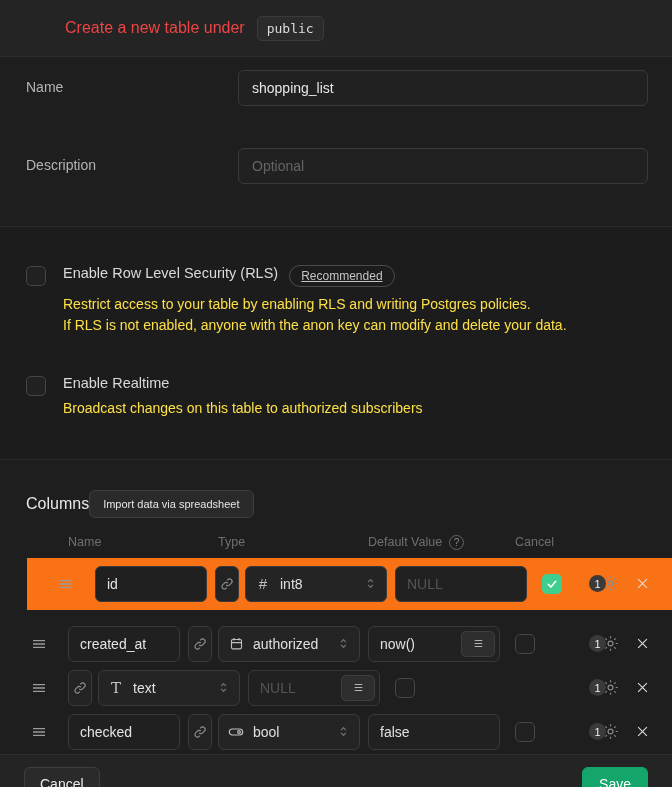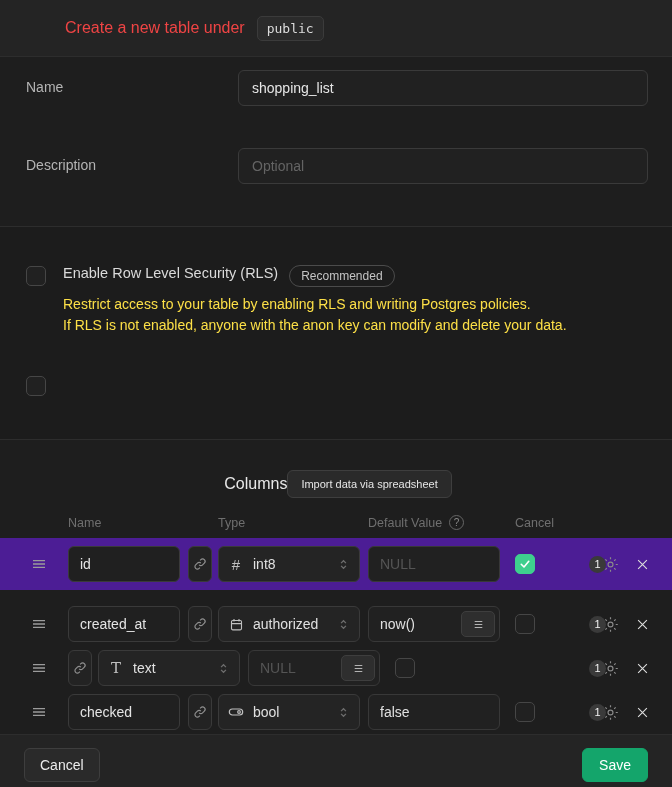--- a/index.html
+++ b/index.html
@@ -18,41 +18,41 @@
   .form-label { width:212px; padding-top:9px; font-size:14px; color:#b4b4b4; }
   .text-input { flex:1; height:36px; background:#212121; border:1px solid #3a3a3a; border-radius:6px; color:#e6e6e6; font-size:14px; padding:0 13px; outline:none; width:100%; }
   .text-input::placeholder { color:#646464; }
 
   
   .toggles-sec { flex:0 0 213px; padding:38px 24px 0 26px; border-bottom:1px solid #2d2d2d; background:#1c1c1c; }
   .toggle-block { display:flex; gap:17px; margin-bottom:40px; }
   .cbx { width:20px; height:20px; flex:0 0 20px; border:1px solid #464646; border-radius:5px; background:#212121; margin-top:1px; }
   .toggle-label-row { display:flex; gap:11px; }
   .toggle-label { font-size:14.5px; color:#dadada; }
-  .badge { border:1px solid #4b4b4b; border-radius:999px; padding:3px 11px; font-size:12px; color:#c4c4c4; white-space:nowrap; }
+  .badge { border:1px solid #4b4b4b; border-radius:999px; padding:3px 11px; font-size:12px; color:#c4c4c4; white-space:nowrap;text-decoration:underline; }
   .toggle-desc { margin-top:7px; font-size:14px; color:#fde047; line-height:1.47; }
 
   
   .columns-sec { flex:1; padding-top:30px; background:#1e1e1e; }
-  .columns-head { display:flex; justify-content:center; align-items:center; padding:0 22px 0 26px; }
+  .columns-head { display:flex; justify-content:flex-start; align-items:center; padding:0 22px 0 26px; }
   .columns-title { font-size:16px; color:#e8e8e8; }
   .import-btn { background:#2a2a2a; border:1px solid #3e3e3e; border-radius:6px; color:#e6e6e6; font-size:11px; padding:7px 13px; cursor:pointer; font-family:inherit; }
 
   .col-headers { display:flex; align-items:center; margin-top:17px; padding:0 22px 0 30px; font-size:12.5px; color:#6f6f6f; }
   .hsp-handle { width:20px; margin-right:18px; }
   .hcell-name { width:112px; margin-right:8px; }
   .hsp-link { width:24px; margin-right:6px; }
   .hcell-type { width:142px; margin-right:8px; }
   .hcell-default { width:132px; margin-right:15px; display:flex; align-items:center; gap:7px; }
   .help-circle { width:15px; height:15px; border:1px solid #666; border-radius:50%; display:inline-flex; align-items:center; justify-content:center; font-size:10px; color:#8a8a8a; }
   .hcell-primary { width:80px; }
 
   #rows { margin-top:8px; }
   .col-row { display:flex; align-items:center; padding:4px 22px 4px 30px; }
-  .col-row.highlight { background:#4c1d95; padding-top:8px; padding-bottom:8px; margin-bottom:12px; }
+  .col-row.highlight { background:#f97316; padding-top:8px; padding-bottom:8px; margin-bottom:12px;margin-left:27px; }
   .drag-handle { width:20px; margin-right:18px; color:#9b9b9b; display:flex; align-items:center; cursor:grab; }
   .row-name-input { width:112px; margin-right:8px; height:36px; background:#202020; border:1px solid #3a3a3a; border-radius:6px; color:#e4e4e4; font-size:14px; padding:0 11px; outline:none; }
   .link-btn { width:24px; height:36px; margin-right:6px; background:#232323; border:1px solid #3a3a3a; border-radius:6px; display:flex; align-items:center; justify-content:center; color:#8f8f8f; cursor:pointer; }
   .type-select { width:142px; height:36px; margin-right:8px; background:#242424; border:1px solid #3a3a3a; border-radius:6px; display:flex; align-items:center; gap:9px; padding:0 9px; font-size:14px; color:#e0e0e0; cursor:pointer; }
   .type-icon { width:16px; display:flex; align-items:center; justify-content:center; color:#c0c0c0; }
   .glyph-hash { font-size:15px; color:#c0c0c0; }
   .glyph-T { font-family:"DejaVu Serif",serif; font-size:15px; color:#c0c0c0; }
   .sel-chevrons { margin-left:auto; color:#6f6f6f; display:flex; }
   .default-wrap { position:relative; width:132px; margin-right:15px; }
   .default-input { width:100%; height:36px; background:#212121; border:1px solid #383838; border-radius:6px; color:#e0e0e0; font-size:14px; padding:0 11px; outline:none; }
@@ -105,20 +105,26 @@
           <span class="badge">Recommended</span>
         </div>
         <div class="toggle-desc">
           <div>Restrict access to your table by enabling RLS and writing Postgres policies.</div>
           <div>If RLS is not enabled, anyone with the anon key can modify and delete your data.</div>
         </div>
       </div>
     </div>
     <div class="toggle-block">
       <div class="cbx"></div>
+      <div>
+        <div class="toggle-label-row">
+          <span class="toggle-label">Enable Realtime</span>
+        </div>
+        <div class="toggle-desc">Broadcast changes on this table to authorized subscribers</div>
+      </div>
     </div>
   </div>
 
   <div class="columns-sec">
     <div class="columns-head">
       <span class="columns-title">Columns</span>
       <button class="import-btn">Import data via spreadsheet</button>
     </div>
 
     <div class="col-headers">

